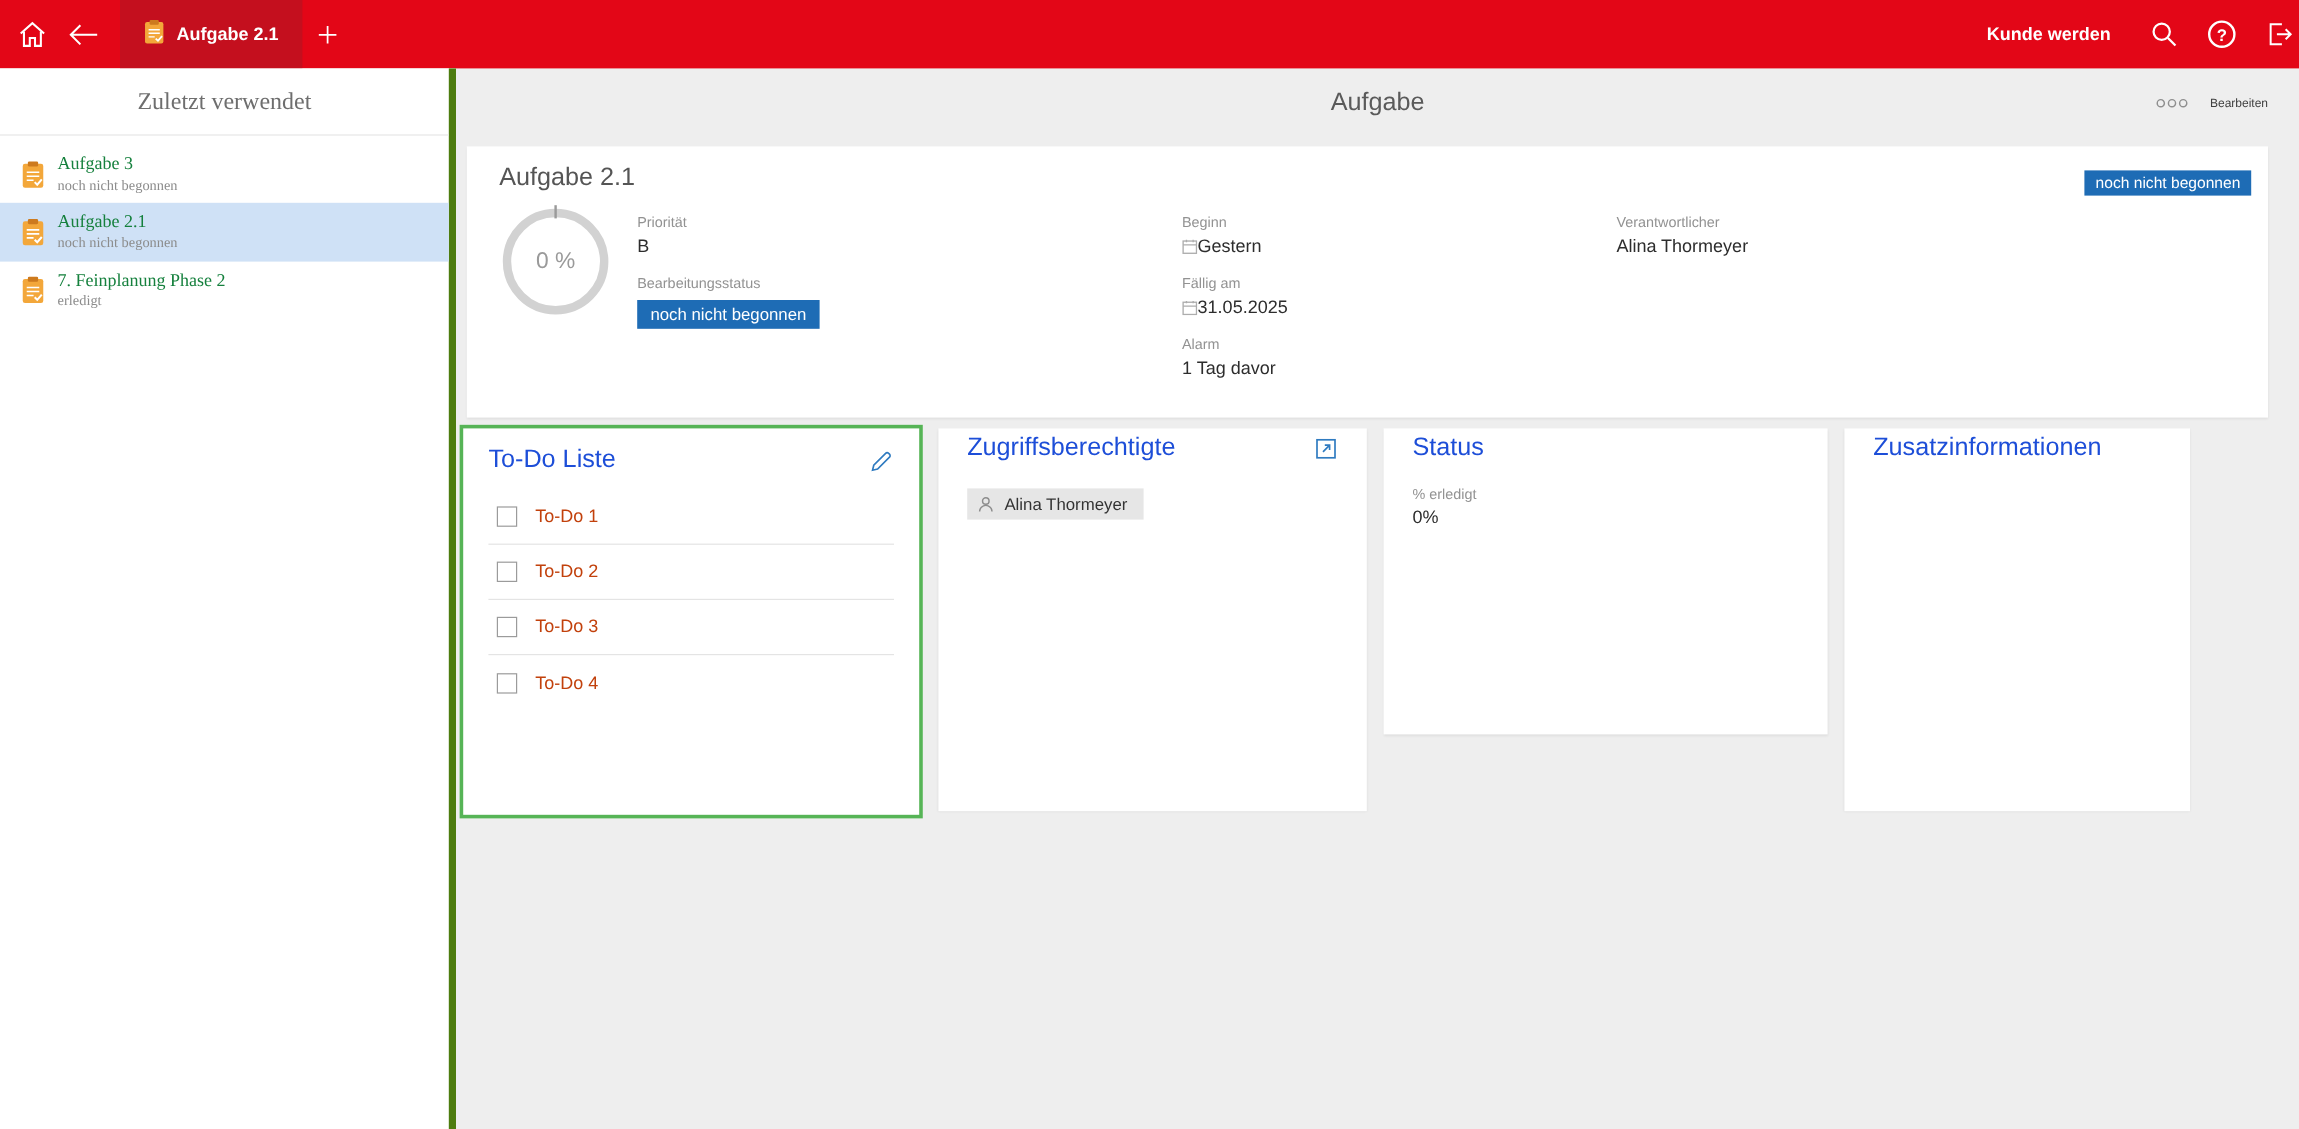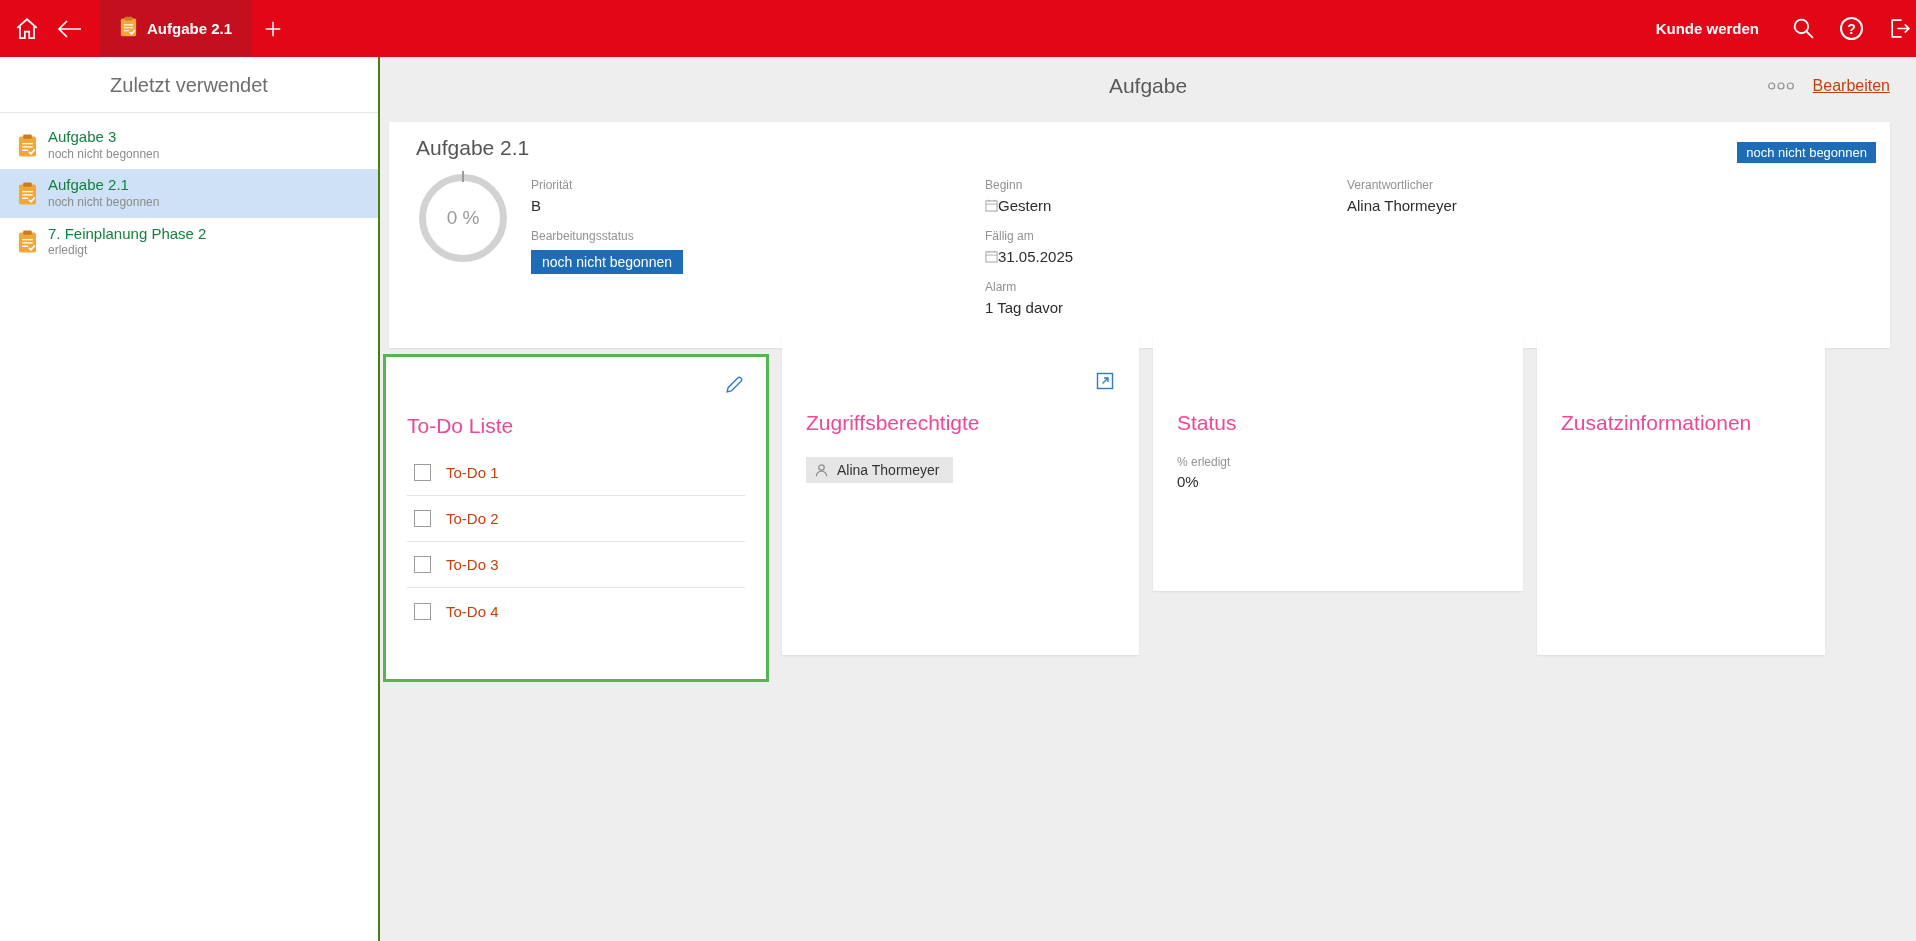--- a/index.html
+++ b/index.html
@@ -33,21 +33,21 @@
   .kunde { color: #fff; font-weight: bold; font-size: 15px; cursor: pointer; margin-right: 8px; }
   .help-circle {
     width: 23px; height: 23px; border: 2px solid #fff; border-radius: 50%;
     color: #fff; font-size: 14px; font-weight: bold; display: flex;
     align-items: center; justify-content: center; cursor: pointer;
   }
 
   
   .sidebar {
     position: absolute; top: 57px; left: 0; width: 380px; bottom: 0;
-    background: #ffffff; border-right: 2px solid #4d7c0f;
+    background: #ffffff; border-right: 6px solid #4d7c0f; font-family: Liberation Serif, serif;
   }
   .sb-title { text-align: center; padding: 17px 0 15px; font-size: 20px; color: #6e6e6e; }
   .sb-divider { border-bottom: 1px solid #e6e6e6; }
   .sb-list { padding-top: 8px; }
   .sb-item {
     display: flex; align-items: center; gap: 11px;
     padding: 7px 12px 7px 18px; cursor: pointer;
   }
   .sb-item.selected { background: #cfe1f6; }
   .sb-item svg { flex: none; }
@@ -59,21 +59,21 @@
   .mh-title {
     position: absolute; left: 0; right: 0; top: 0; height: 100%;
     display: flex; align-items: center; justify-content: center;
     font-size: 21px; color: #5a5a5a;
   }
   .mh-right {
     position: absolute; right: 26px; top: 0; height: 100%;
     display: flex; align-items: center; gap: 18px; z-index: 2;
   }
   .dots { cursor: pointer; display: flex; align-items: center; }
-  .edit-link { color: #c2410c; font-size: 16px; cursor: pointer; text-decoration: underline; }
+  .edit-link { color: #404040; font-size: 10px; cursor: pointer; }
 
   
   .task-card {
     position: absolute; left: 389px; top: 122px; width: 1501px; height: 226px;
     background: #fff; box-shadow: 0 1px 2px rgba(0,0,0,0.07);
   }
   .tc-title { position: absolute; left: 27px; top: 14px; font-size: 21px; color: #555; }
   .progress-ring {
     position: absolute; left: 30px; top: 52px; width: 88px; height: 88px;
     border: 7px solid #d2d2d2; border-radius: 50%;
@@ -93,25 +93,25 @@
   .f-value { font-size: 15px; color: #2d2d2d; }
   .v-row { display: flex; align-items: center; gap: 0; }
   .tc-badge { position: absolute; right: 14px; top: 20px; }
 
   .badge { display: inline-block; background: #1e6cb5; color: #fff; }
   .badge-lg { font-size: 14px; padding: 4px 11px; margin-top: 2px; }
   .badge-sm { font-size: 13px; padding: 3px 9px; }
 
   
   .card {
-    position: absolute; top: 336px; background: #fff;
-    box-shadow: 0 1px 2px rgba(0,0,0,0.07); padding: 32px 24px;
+    position: absolute; top: 357px; background: #fff;
+    box-shadow: 0 1px 2px rgba(0,0,0,0.07); padding: 4px 24px;
   }
   .card-title-row { display: flex; justify-content: space-between; align-items: flex-start; }
-  .card-title { font-size: 21px; color: #ec4899; margin-top: 43px; }
+  .card-title { font-size: 21px; color: #1d4ed8; }
   .icon-btn { cursor: pointer; display: flex; align-items: center; padding-top: 3px; }
 
   .todo-card {
     left: 383px; top: 354px; width: 386px; height: 328px;
     border: 3px solid #56b456; box-shadow: none; padding: 14px 21px;
   }
   .todo-list { margin-top: 12px; }
   .todo-row {
     height: 46px; display: flex; align-items: center; gap: 15px;
     padding-left: 7px; border-bottom: 1px solid #e4e4e4;

